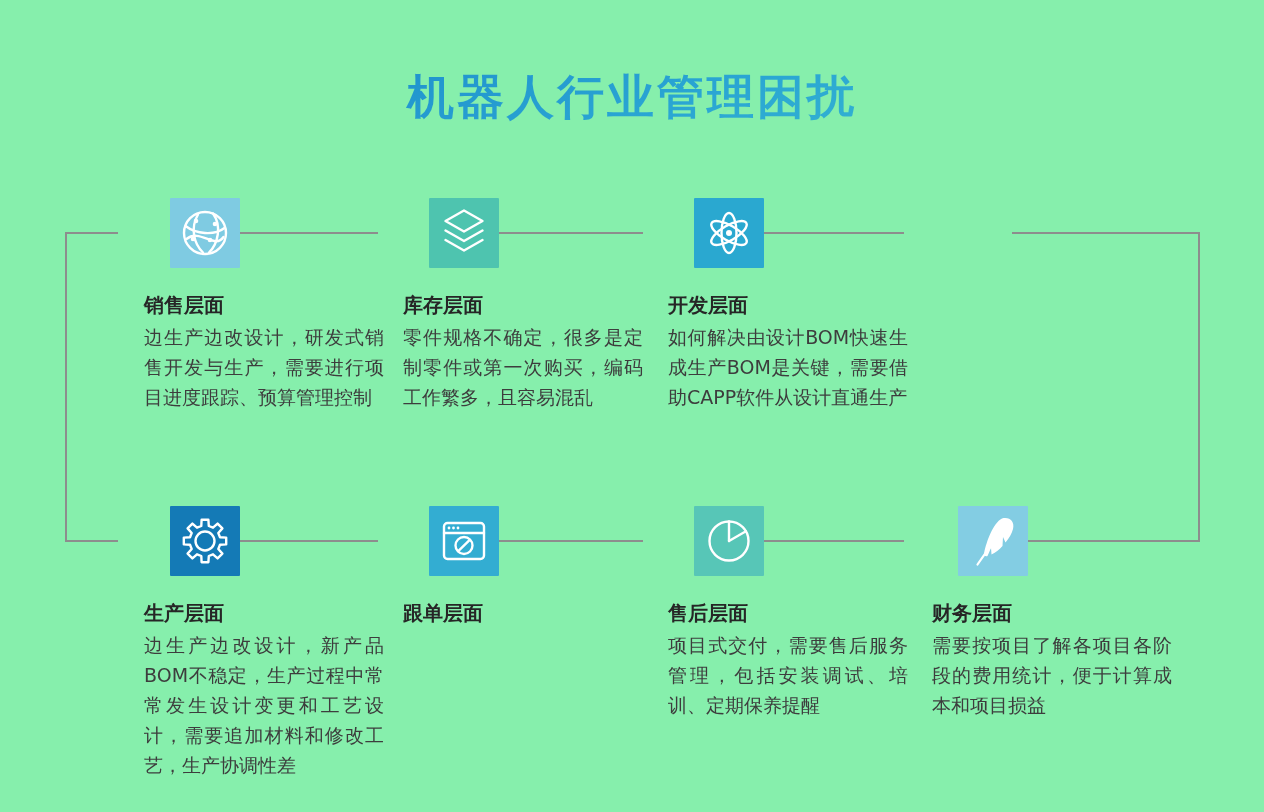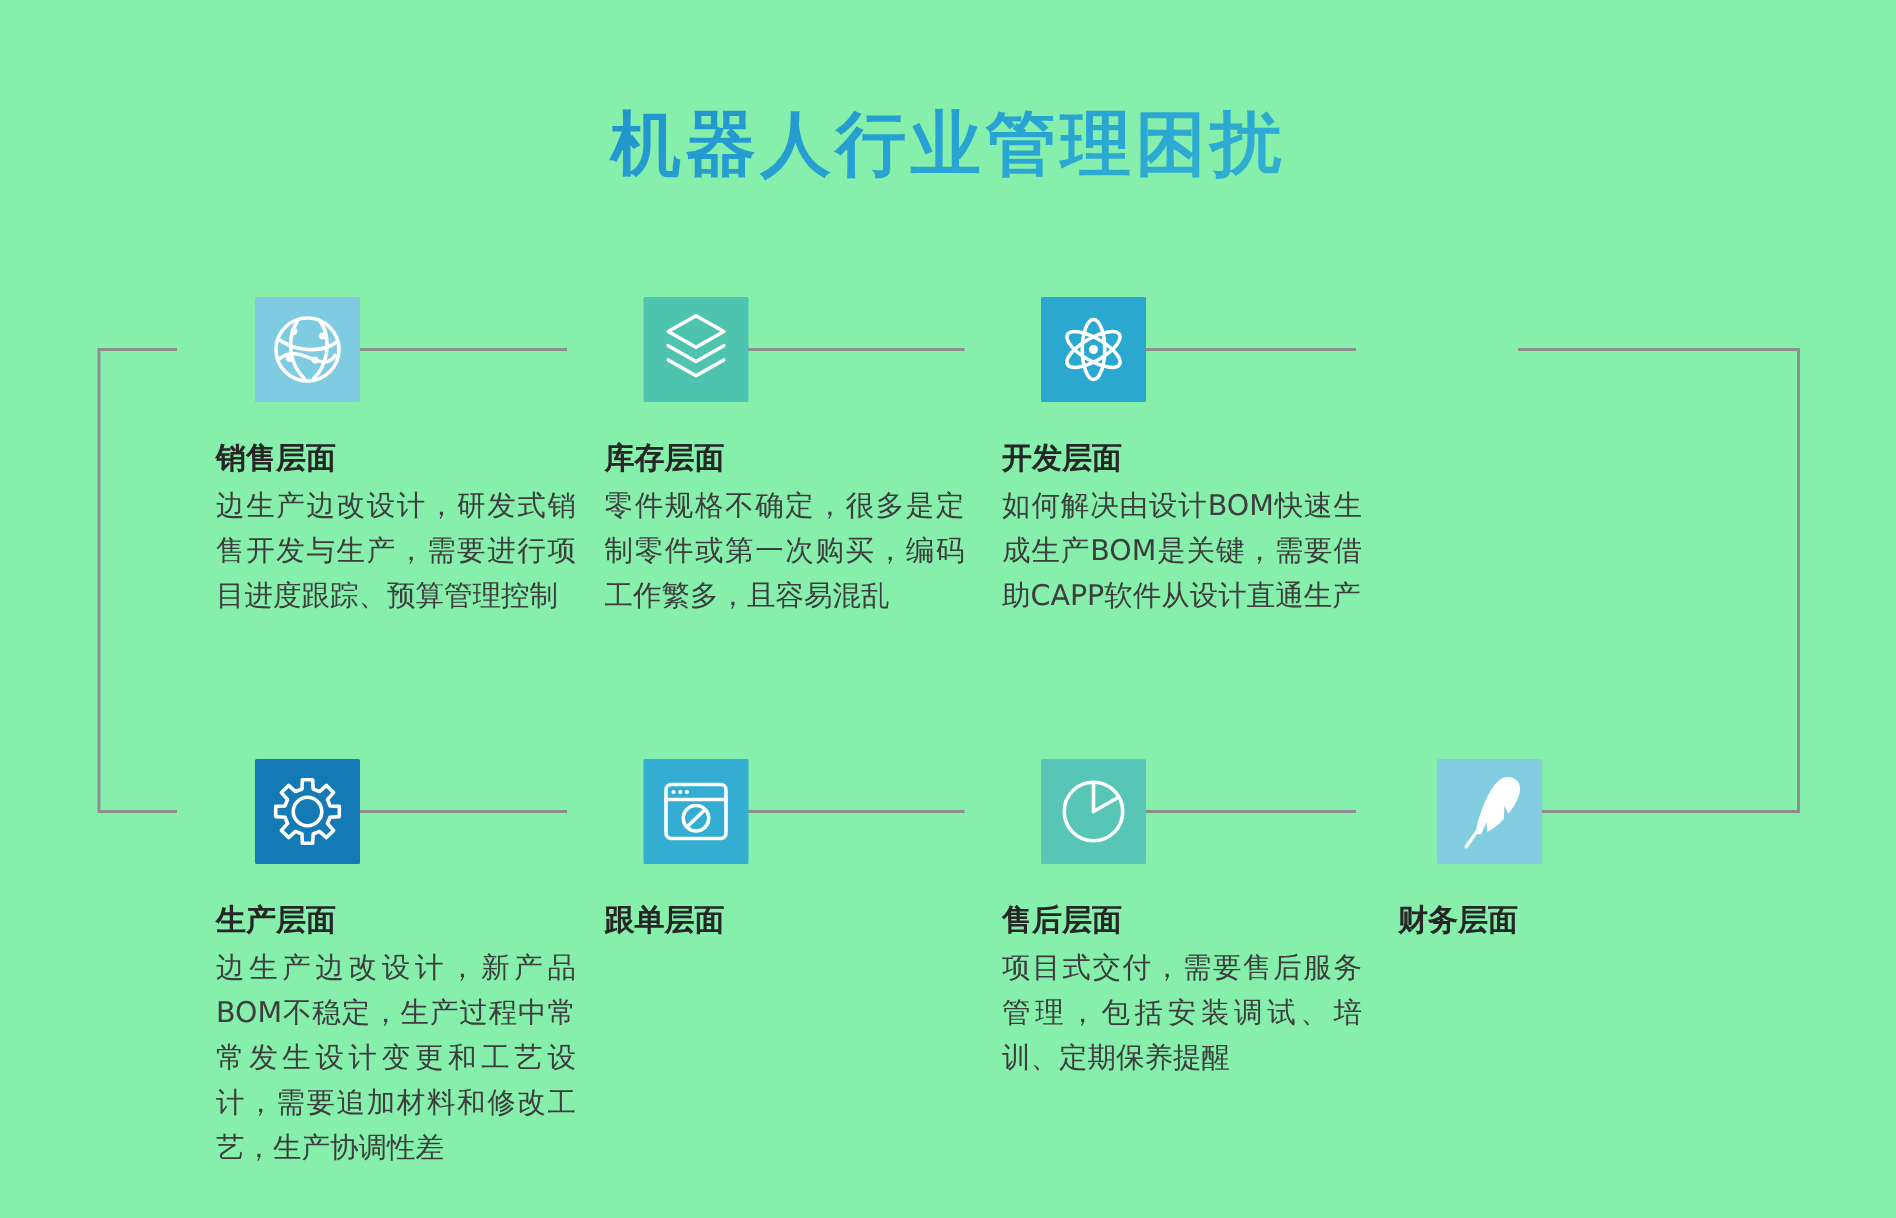--- a/index.html
+++ b/index.html
@@ -163,15 +163,16 @@
   </div>
 
   <div class="card c4 r2">
     <span class="icon-box" style="background-color: rgb(131, 205, 227);">
       <svg viewBox="0 0 70 70">
         <path class="fl" d="M44,12.5 C51.5,10.5 57,15.5 55,23 C53.8,27.5 51,32.5 47.5,36.5 L45,31 L44.5,40 C41.5,43.5 38,46.5 33.5,48.5 L33,42 L29.5,50 C27.5,50.8 25.5,49.5 26.2,46.5 C28.5,36 35,17 44,12.5 Z"></path>
         <path class="st" d="M19.5,58.5 C25,50 31,42 38,34" style="stroke-width:2.2"></path>
       </svg>
     </span>
     <div class="card-title">财务层面</div>
+    <div class="card-body">需要按项目了解各项目各阶段的费用统计，便于计算成本和项目损益</div>
   </div>
 
 </div>
 
 </body></html>

